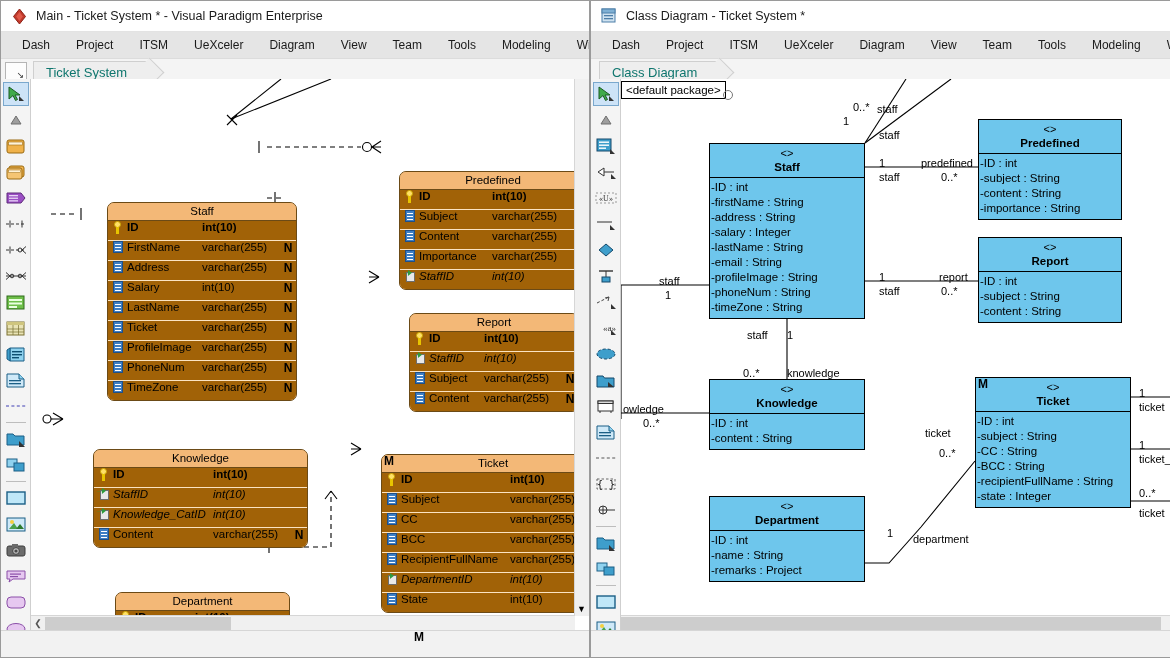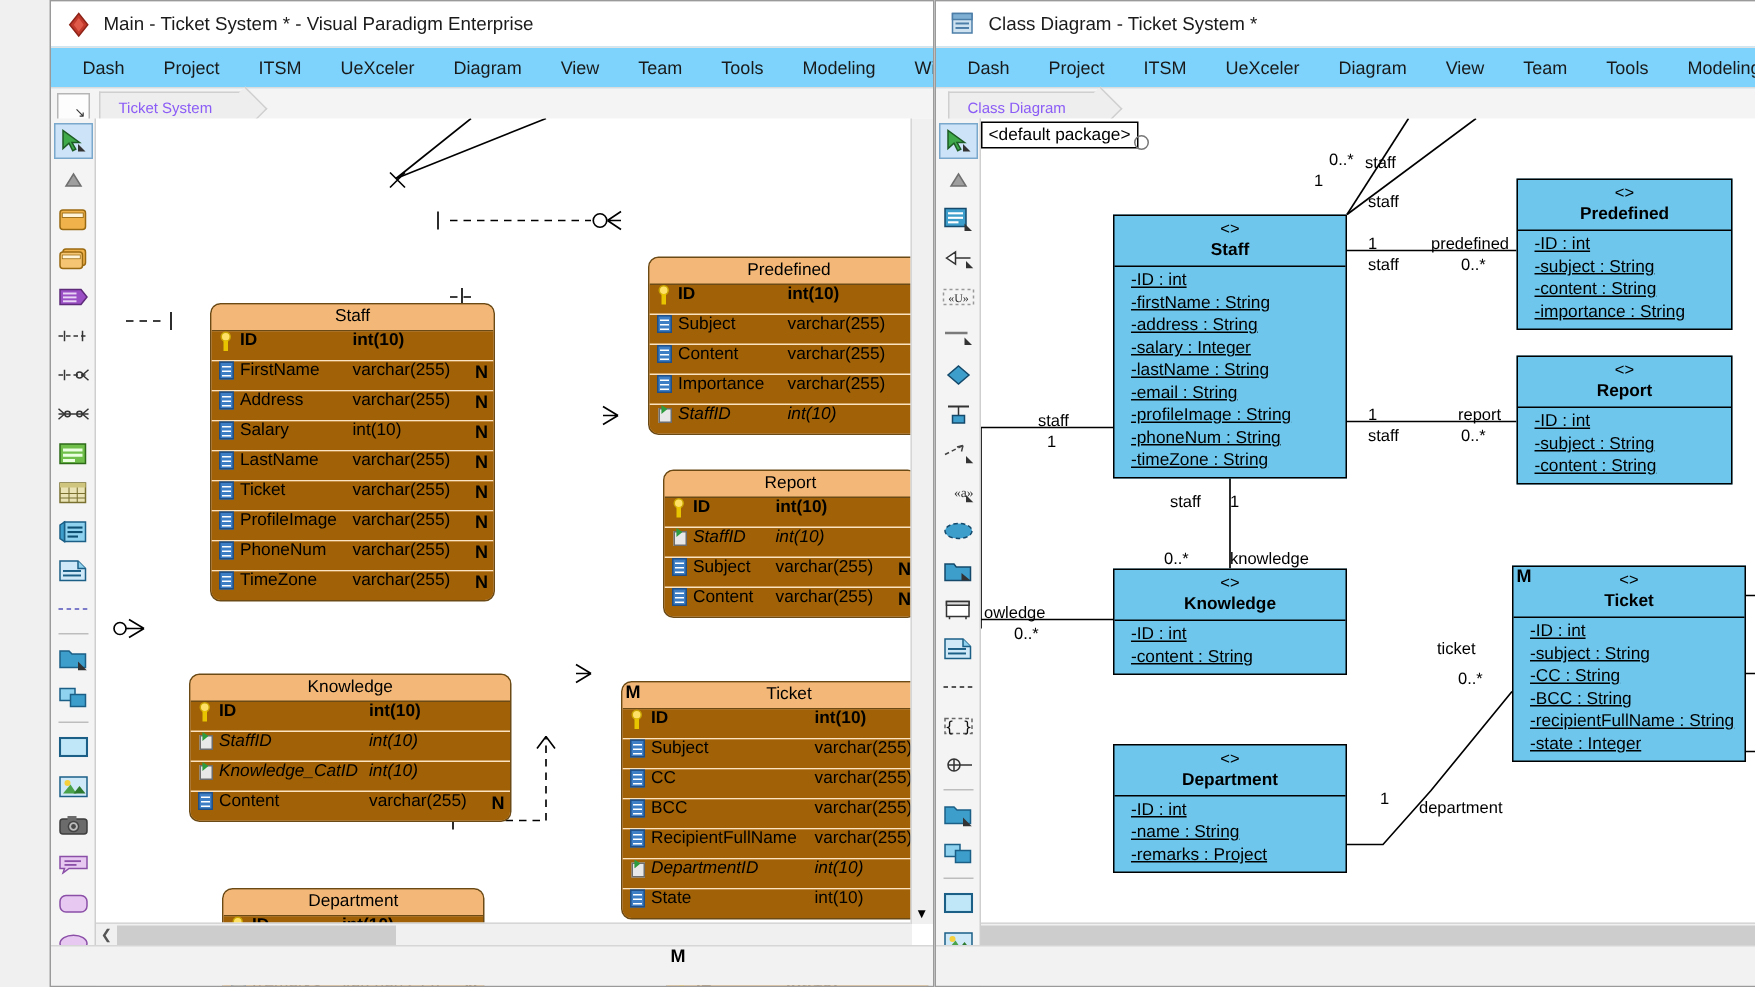--- a/index.html
+++ b/index.html
@@ -4,38 +4,38 @@
 <style>
   html,body{margin:0;padding:0;}
   body{
     width:1170px;height:658px;overflow:hidden;
     font-family:"Liberation Sans", sans-serif;
     font-size:12px;color:#000;background:#f0f0f0;
   }
   .app{position:absolute;top:0;left:0;width:1170px;height:658px;}
 
   
-  .window{position:absolute;top:0;height:658px;background:#fff;border:1px solid #9a9a9a;box-sizing:border-box;overflow:hidden;margin-left:33px;}
+  .window{position:absolute;top:0;height:658px;background:#fff;border:1px solid #9a9a9a;box-sizing:border-box;overflow:hidden;}
   .win-left{left:0;width:590px;}
   .win-right{left:590px;width:596px;}
 
   .titlebar{height:30px;display:flex;align-items:center;background:#ffffff;padding-left:10px;box-sizing:border-box;}
   .titlebar .tb-icon{width:17px;height:17px;margin-right:8px;flex:none;position:relative;}
   .title-text{font-size:12.5px;color:#1a1a1a;white-space:nowrap;}
 
-  .menubar{height:28px;display:flex;align-items:center;background:#7dd3fc;
+  .menubar{height:28px;display:flex;align-items:center;background:#e5e5e5;
            border-top:1px solid #e3e3e3;border-bottom:1px solid #dcdcdc;padding-left:8px;box-sizing:border-box;}
   .menubar .mi{padding:0 13px;font-size:12px;color:#1a1a1a;line-height:28px;white-space:nowrap;cursor:default;}
 
   .breadcrumbbar{height:26px;background:#f4f4f4;display:flex;align-items:center;padding-left:4px;box-sizing:border-box;
                  border-bottom:1px solid #d2d2d2;}
   .bc-btn{width:22px;height:20px;border:1px solid #b5b5b5;background:#fdfdfd;margin-right:6px;
           display:flex;align-items:flex-end;justify-content:flex-end;box-sizing:border-box;}
   .bc-btn span{font-size:9px;line-height:9px;padding:0 2px 1px 0;color:#333;}
-  .bc-tab{position:relative;height:22px;line-height:22px;padding:0 22px 0 12px;font-size:10px;color:#8b5cf6;
+  .bc-tab{position:relative;height:22px;line-height:22px;padding:0 22px 0 12px;font-size:13px;color:#0f766e;
           background:#eeeeee;border:1px solid #cfcfcf;border-right:none;box-sizing:border-box;}
   .bc-tab:after{content:"";position:absolute;right:-11px;top:0px;width:20px;height:20px;background:#eeeeee;
           border-top:1px solid #cfcfcf;border-right:1px solid #cfcfcf;transform:rotate(45deg) ;transform-origin:center;}
 
   
   .palette{position:absolute;top:78px;left:0;width:30px;bottom:0;background:#f4f4f4;
            border-right:1px solid #cfcfcf;box-sizing:border-box;padding-top:3px;}
   .ptool{width:26px;height:24px;margin:0 auto 2px auto;display:flex;align-items:center;justify-content:center;position:relative;}
   .ptool.sel{background:#cde3f7;border:1px solid #7aa8cd;box-sizing:border-box;}
   .psep{width:20px;height:1px;background:#bdbdbd;margin:4px auto;}
@@ -75,21 +75,21 @@
   .ico-fk{width:11px;height:12px;position:relative;}
   .ico-fk:before{content:"";position:absolute;left:2px;top:2px;width:9px;height:10px;background:#e8e8e8;border:1px solid #6d6d6d;box-sizing:border-box;}
   .ico-fk:after{content:"";position:absolute;left:-1px;top:0px;width:9px;height:6px;background:#2e9b3e;
       clip-path:polygon(0 60%,55% 60%,55% 0,100% 45%,55% 100%,55% 62%,0 62%);}
 
   
   .umlclass{position:absolute;border:1.3px solid #000;background:#6ec6ec;box-sizing:border-box;}
   .uml-head{padding:2px 4px 3px 4px;text-align:center;border-bottom:1.3px solid #000;line-height:14px;}
   .uml-stereo{font-size:11px;}
   .uml-name{font-size:11.5px;font-weight:bold;}
-  .uml-attrs{padding:2px 2px 3px 11px;text-decoration:underline;}
+  .uml-attrs{padding:2px 2px 3px 1px;}
   .uml-attr{font-size:11.5px;line-height:15px;white-space:nowrap;}
 
   .edgelbl{position:absolute;font-size:11px;color:#000;white-space:nowrap;}
 
   svg.overlay{position:absolute;left:0;top:0;width:100%;height:100%;overflow:visible;pointer-events:none;}
 
   .pkg-tab{position:absolute;left:0;top:2px;border:1.2px solid #000;background:#fff;font-size:11.5px;
            padding:1px 4px;line-height:14px;}
   .pkg-mag{position:absolute;left:102px;top:11px;width:8px;height:8px;border:1.3px solid #777;border-radius:50%;}
 </style>

